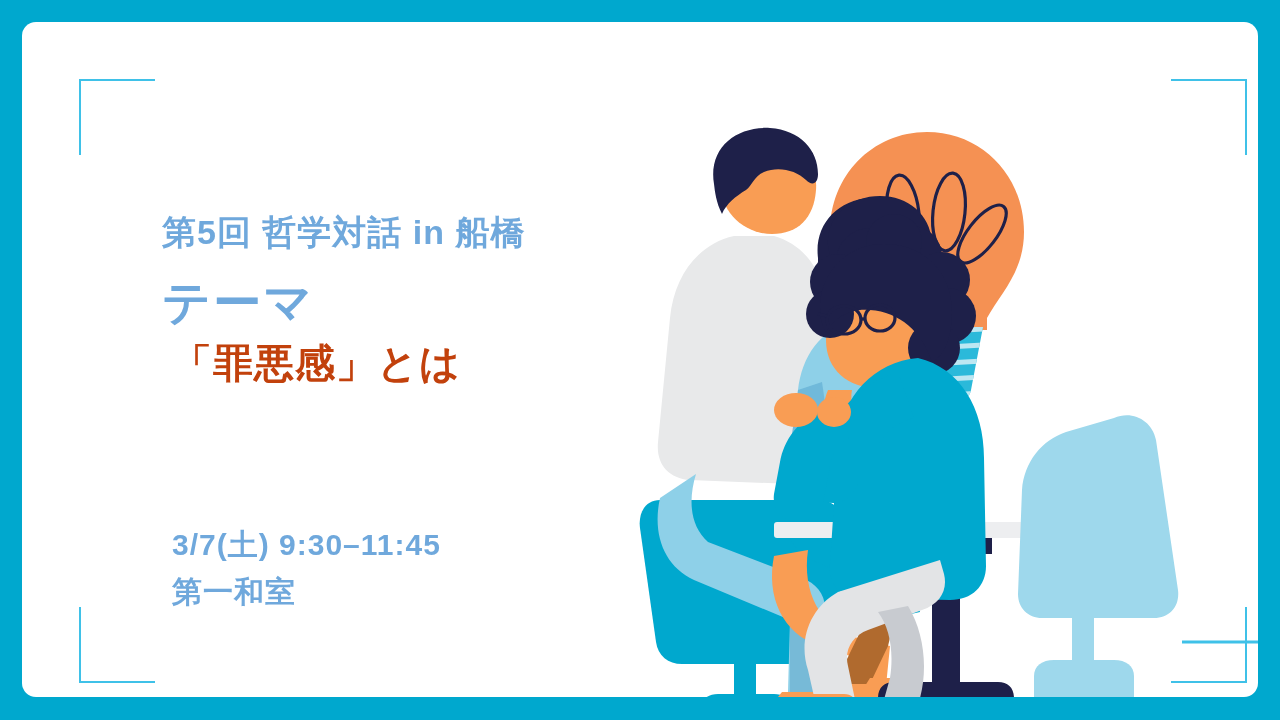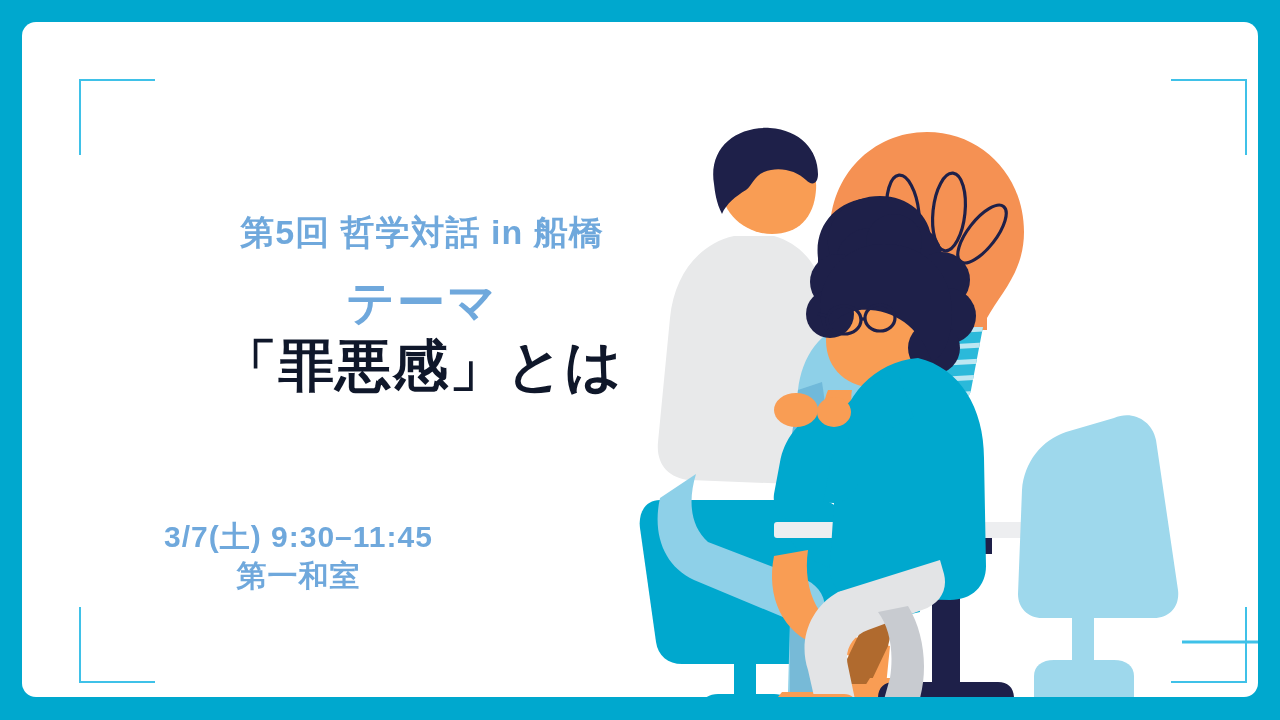--- a/index.html
+++ b/index.html
@@ -19,21 +19,20 @@
   
   .panel {
     position: absolute;
     left: 22px;
     top: 22px;
     width: 1236px;
     height: 675px;
     background: #ffffff;
     border-radius: 14px;
     overflow: hidden;
-    text-align: center;
   }
 
   
   .banner {
     position: absolute;
     left: 385px;
     top: 0px;
     width: 510px;
     height: 70px;
     background: #00A8CE;
@@ -83,42 +82,42 @@
   }
   .theme-label {
     font-size: 48px;
     font-weight: bold;
     color: #6FA8DC;
     line-height: 1.15;
     margin: 0 0 4px 0;
     letter-spacing: 2px;
   }
   .theme-value {
-    font-size: 56px;
-    font-weight: bold;
-    color: #0f172a;
+    font-size: 40px;
+    font-weight: bold;
+    color: #c2410c;
     line-height: 1.15;
-    margin: 0;
+    margin: 10px;
     letter-spacing: 1px;
     white-space: nowrap;
   }
   .details {
     position: absolute;
     left: 142px;
     top: 495px;
     z-index: 20;
   }
   .detail-line {
     font-size: 30px;
     font-weight: bold;
     color: #6FA8DC;
     line-height: 1.3;
     letter-spacing: 1px;
     white-space: nowrap;
-    margin: 0;
+    margin: 8px;
   }
 
   
   .illustration {
     position: absolute;
     left: 600px;
     top: 100px;
     width: 660px;
     height: 600px;
     z-index: 10;

